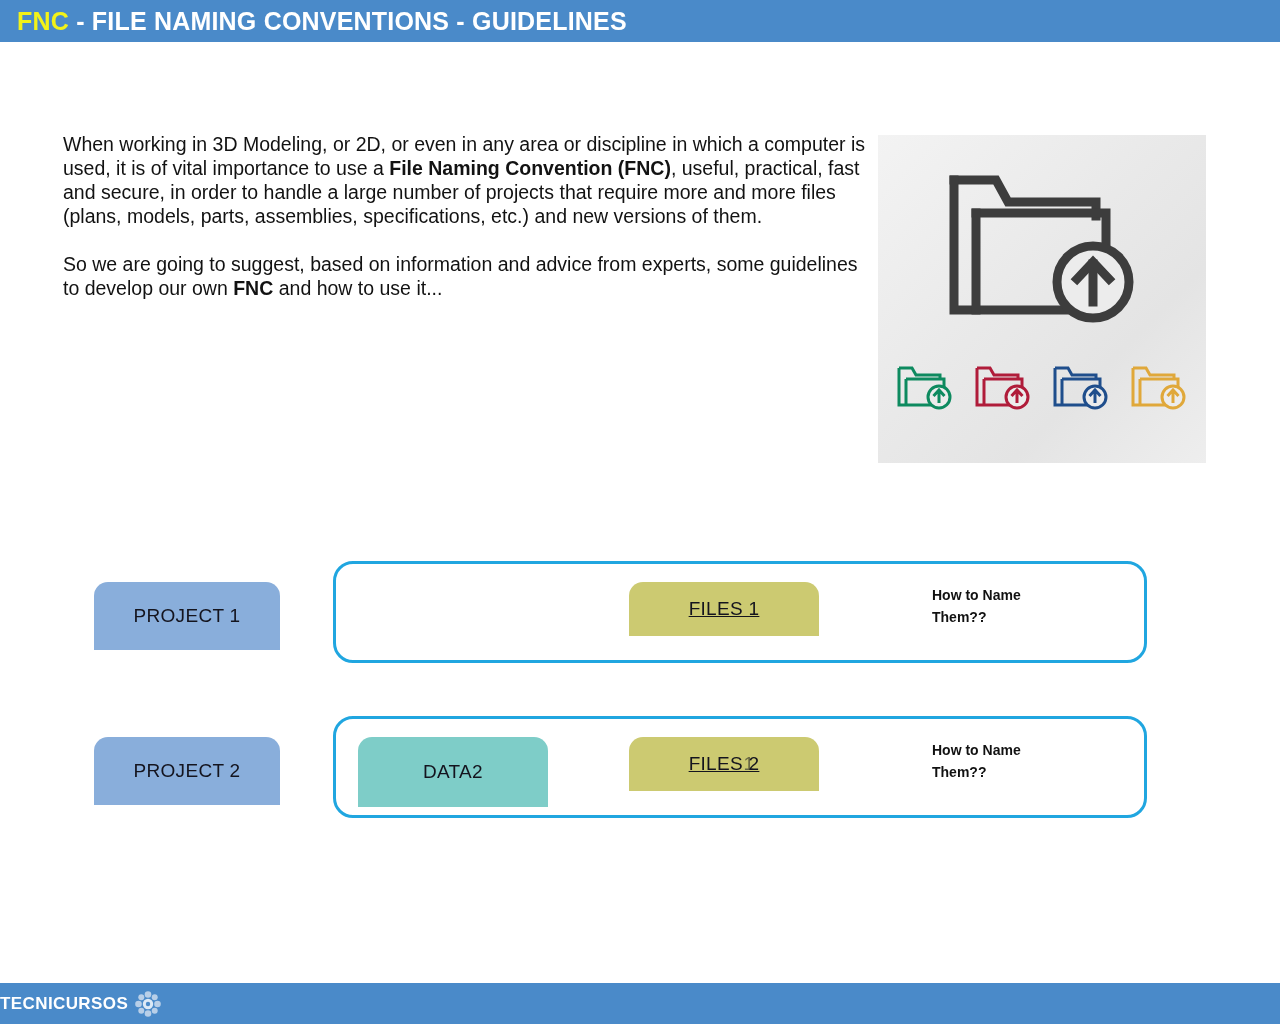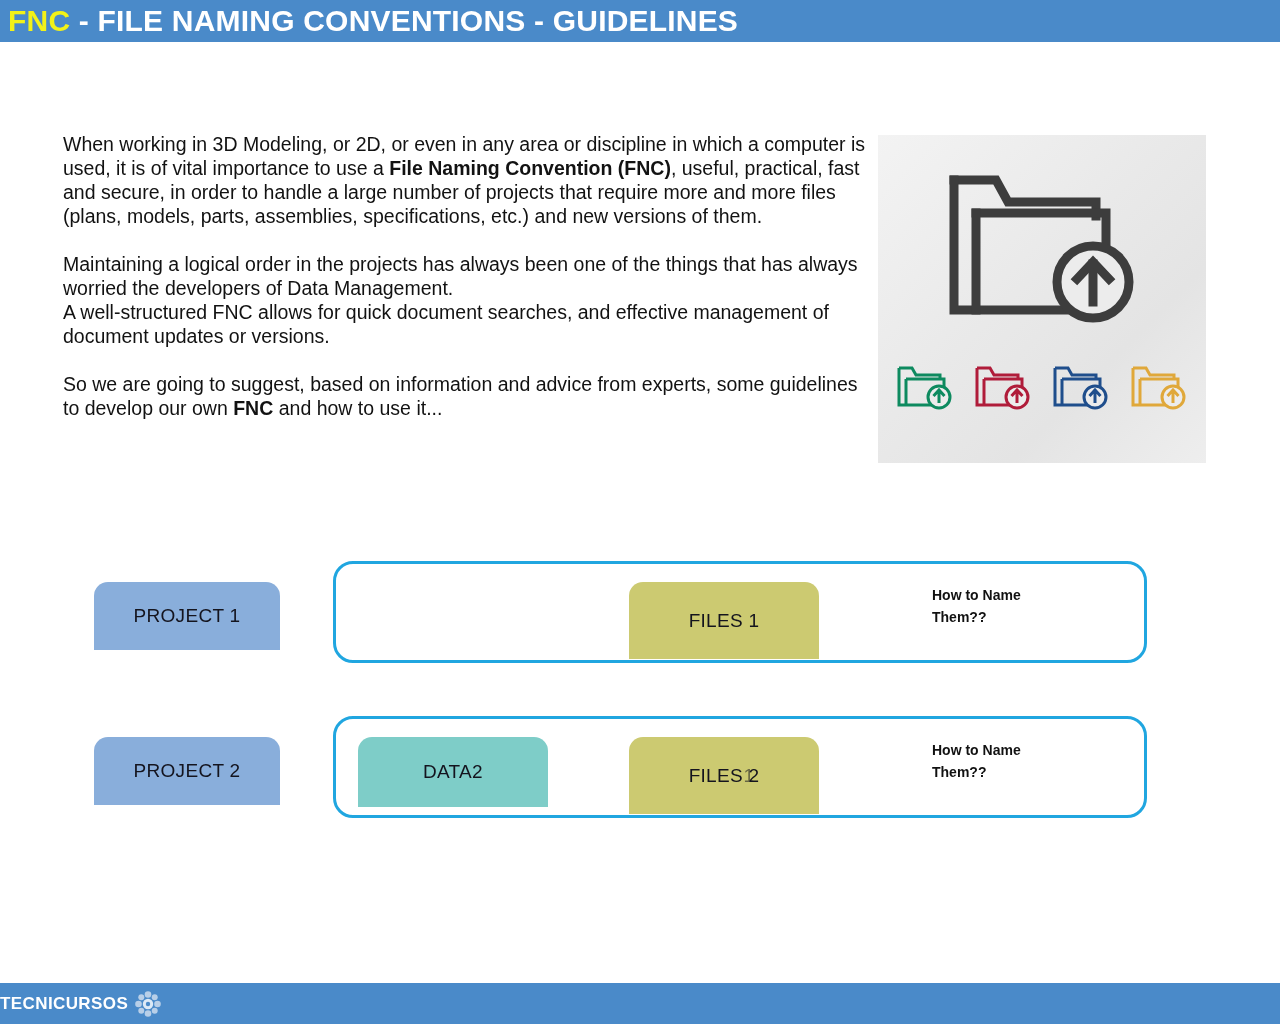--- a/index.html
+++ b/index.html
@@ -19,22 +19,22 @@
   
   #header-bar {
     position: absolute;
     left: 0; top: 0;
     width: 1280px; height: 42px;
     background: #4a8ac9;
     display: flex;
     align-items: center;
   }
   #header-title {
-    margin-left: 8px;
-    font-size: 30px;
+    margin-left: 17px;
+    font-size: 25px;
     font-weight: bold;
     letter-spacing: 0.2px;
     color: #ffffff;
     white-space: nowrap;
   }
   #header-title .accent { color: #f2f218; }
 
   
   #text-block {
     position: absolute;
@@ -125,29 +125,30 @@
     font-size: 19px;
     color: #14141e;
     letter-spacing: 0.3px;
   }
 
   .files-box {
     position: absolute;
     left: 629px;
     top: 32px;
     width: 190px;
-    height: 77px;
+    height: 54px;
     background: #ccca71;
     border-radius: 14px 14px 0 0;
     display: flex;
     align-items: center;
     justify-content: center;
     font-size: 19px;
     color: #14141e;
     letter-spacing: 0.3px;
+    text-decoration: underline;
   }
   .files-label { position: relative; display: inline-block; }
   .files-ghost {
     position: absolute;
     left: 0; top: 0;
     width: 100%;
     text-align: right;
     opacity: 0.55;
     transform: translateX(-5px);
     pointer-events: none;
@@ -190,22 +191,20 @@
 <body>
 
 <div id="header-bar">
   <div id="header-title">
     <span class="accent">FNC</span><span> - FILE NAMING CONVENTIONS - GUIDELINES</span>
   </div>
 </div>
 
 <div id="text-block">
   <p><span>When working in 3D Modeling, or 2D, or even in any area or discipline in which a computer is used, it is of vital importance to use a </span><b>File Naming Convention (FNC)</b><span>, useful, practical, fast and secure, in order to handle a large number of projects that require more and more files (plans, models, parts, assemblies, specifications, etc.) and new versions of them.</span></p>
-  <p style="white-space:pre-line">Maintaining a logical order in the projects has always been one of the things that has always worried the developers of Data Management.
-A well-structured FNC allows for quick document searches, and effective management of document updates or versions.</p>
   <p><span>So we are going to suggest, based on information and advice from experts, some guidelines to develop our own </span><b>FNC</b><span> and how to use it...</span></p>
 </div>
 
 <div id="illustration-panel">
 
   <svg id="big-folder-icon" width="196" height="160" viewBox="0 0 196 160" fill="none">
     <path d="M10 10 H52 L64 32 H152 V46" stroke="#3d3d3d" stroke-width="9" stroke-linecap="square" stroke-linejoin="miter"></path>
     <path d="M10 10 V140 H128" stroke="#3d3d3d" stroke-width="9" stroke-linecap="square" stroke-linejoin="miter"></path>
     <path d="M32 43 H162 V96" stroke="#3d3d3d" stroke-width="9" stroke-linecap="square" stroke-linejoin="miter"></path>
     <path d="M32 43 V140" stroke="#3d3d3d" stroke-width="9" stroke-linecap="square"></path>

